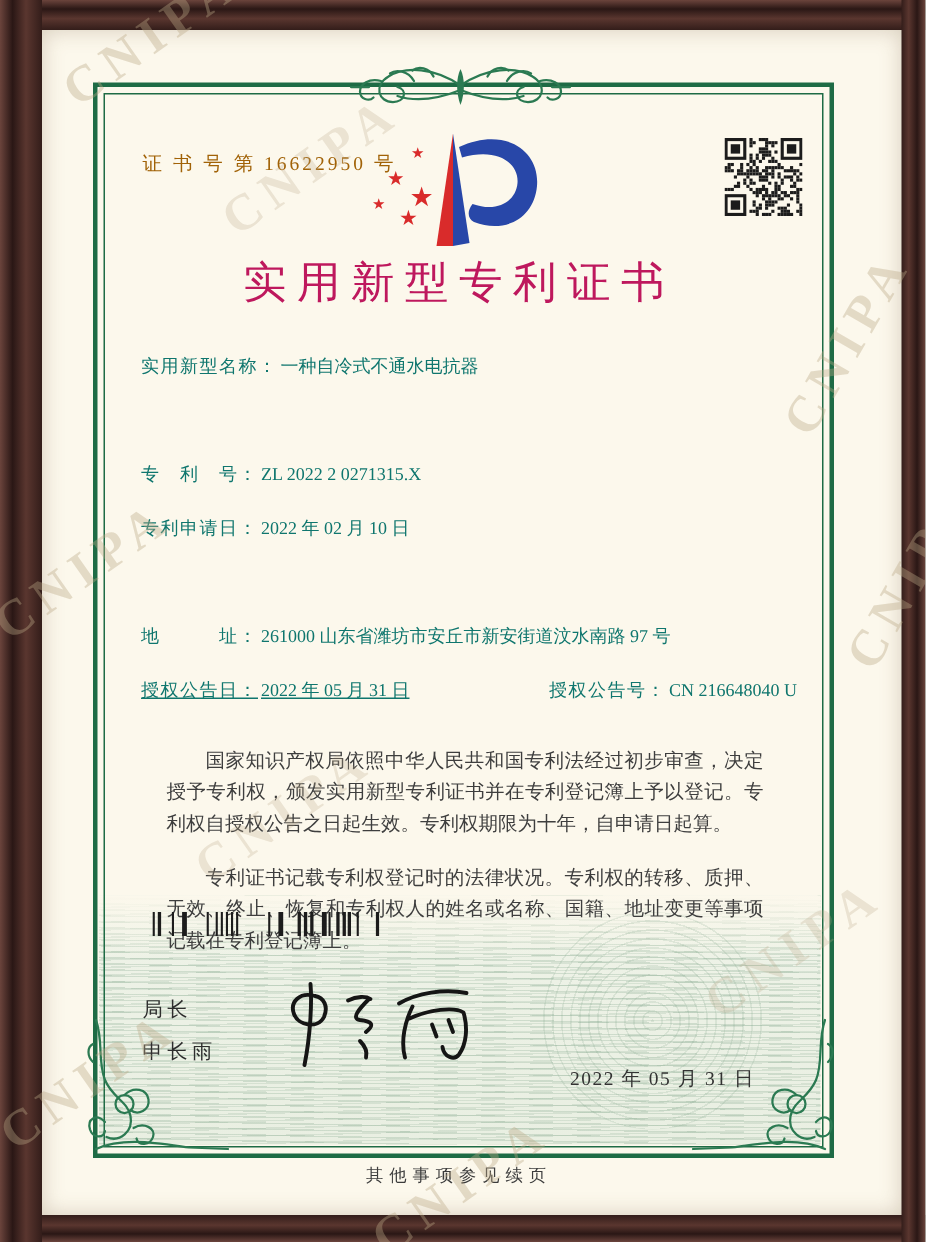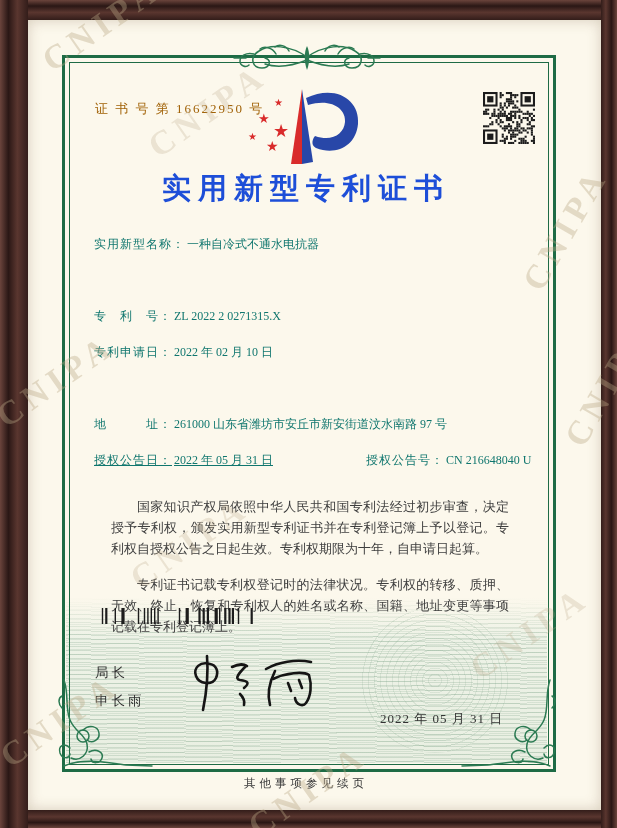--- a/index.html
+++ b/index.html
@@ -32,22 +32,22 @@
   .rosette{position:absolute;left:360px;top:608px;width:150px;height:145px;border-radius:50%;z-index:2;opacity:.55;
     background:repeating-radial-gradient(circle at 50% 50%,rgba(120,158,130,.30) 0 1px,transparent 1px 6px);}
   
   .orn{position:absolute;z-index:4;}
   
   .abs{position:absolute;z-index:5;}
   .cert-no{left:95px;top:100px;font-size:13px;letter-spacing:2px;color:#a16207;}
   .logo{left:240px;top:84px;width:134px;height:86px;}
   .star{position:absolute;color:#d92b2b;line-height:1;}
   .qr{left:483px;top:92px;width:52px;height:52px;}
-  .title{left:62px;top:169px;width:488px;text-align:center;font-size:29px;font-weight:bold;
-         letter-spacing:7px;color:#1d4ed8;}
+  .title{left:62px;top:169px;width:488px;text-align:center;font-size:29px;font-weight:normal;
+         letter-spacing:7px;color:#be185d;}
   .frow{left:94px;width:450px;font-size:12px;color:#0f766e;white-space:nowrap;}
   .frow .lab{letter-spacing:1px;}
   .frow .val{margin-left:2px;}
   .pair2{position:absolute;left:228px;top:0;margin-left:44px;}
   .paras{left:95px;top:481px;width:430px;font-size:13px;line-height:1.6;color:#3e3e3e;
          text-align:justify;}
   .paras p{margin:16px;text-indent:2em;}
   .bc{left:95px;top:608px;width:158px;height:16px;}
   .signer-t{left:95px;top:664px;font-size:13.5px;color:#2e2e2e;letter-spacing:3px;}
   .signer-n{left:95px;top:692px;font-size:13.5px;color:#2e2e2e;letter-spacing:3px;}

